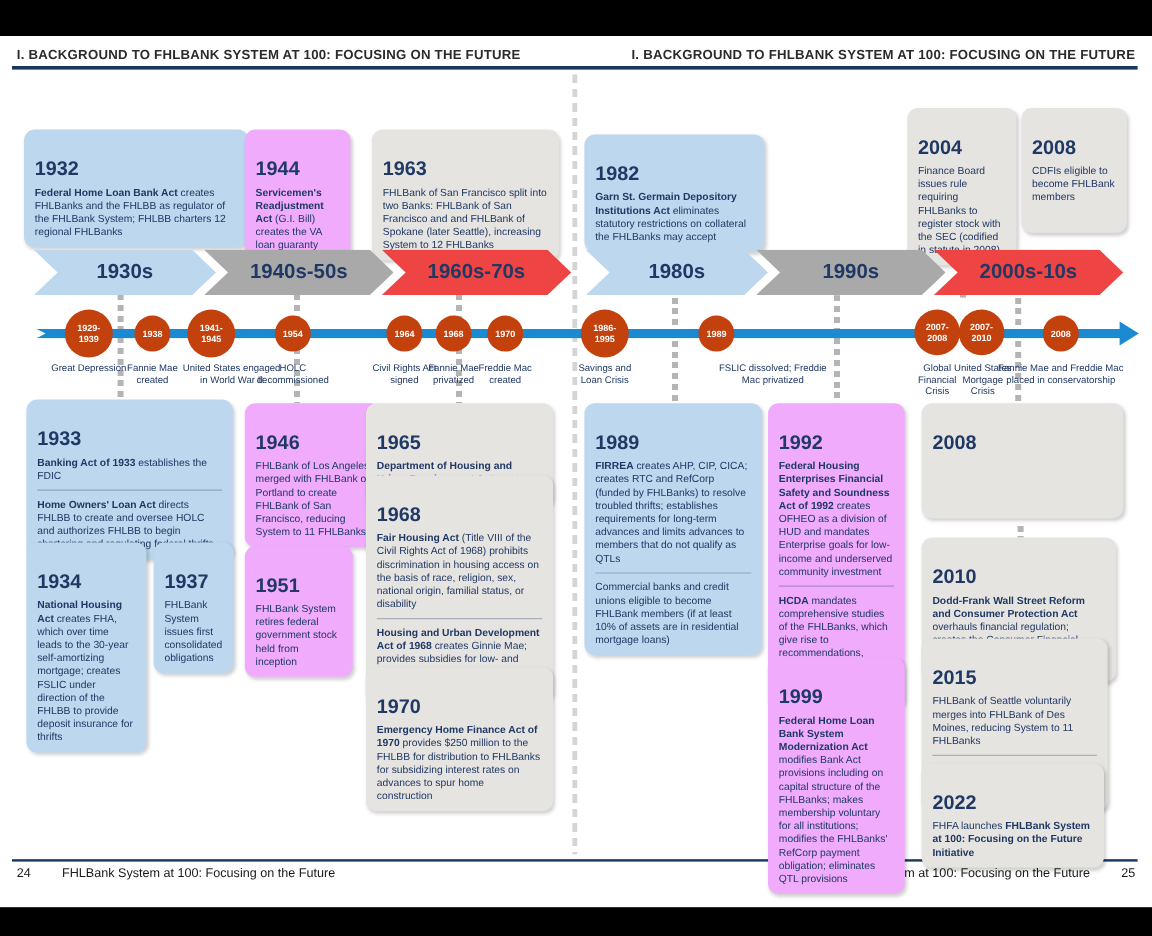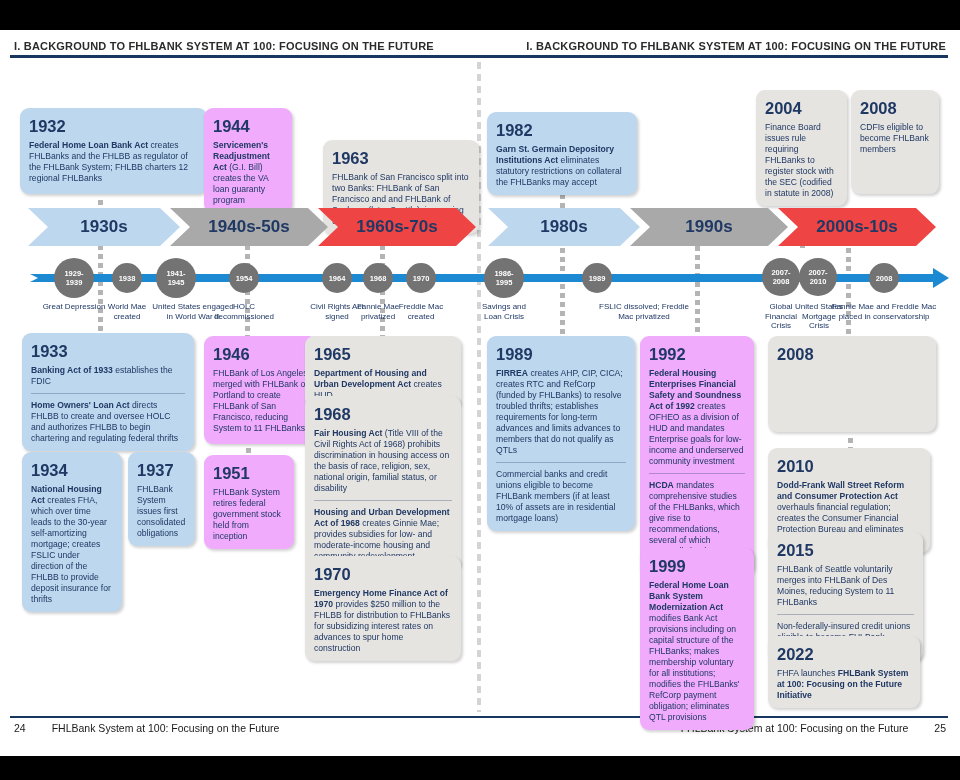--- a/index.html
+++ b/index.html
@@ -13,25 +13,25 @@
   .hdr.right{right:14px;}
   .hdr-rule{position:absolute;left:10px;top:55px;width:938px;height:3px;background:#17375e;}
   .page-divider{position:absolute;left:477px;top:62px;width:4px;height:650px;background:repeating-linear-gradient(to bottom,#d4d4d4 0 7px,transparent 7px 12px);z-index:0;}
   .conn{position:absolute;width:5px;background:repeating-linear-gradient(to bottom,#b4b4b4 0 5px,transparent 5px 9px);z-index:1;}
   .decade{position:absolute;top:208px;height:38px;display:flex;align-items:center;justify-content:center;font-weight:bold;font-size:17px;color:#1f3864;z-index:3;clip-path:polygon(0 0,calc(100% - 20px) 0,100% 50%,calc(100% - 20px) 100%,0 100%,20px 50%);}
   .decade.blue{background:#bdd7ee;}
   .decade.gray{background:#a9a9a9;}
   .decade.light{background:#ef4444;text-align:center;}
   .tl-line{position:absolute;left:30px;top:274px;width:905px;height:8px;background:#1b8ad3;z-index:4;clip-path:polygon(0 0,100% 0,100% 100%,0 100%,8px 50%);}
   .tl-head{position:absolute;left:933px;top:268px;width:0;height:0;border-left:16px solid #1b8ad3;border-top:10px solid transparent;border-bottom:10px solid transparent;z-index:4;}
-  .dot{position:absolute;border-radius:50%;background:#737373;color:#fff;display:flex;flex-direction:column;align-items:center;justify-content:center;text-align:left;font-weight:bold;z-index:5;}
+  .dot{position:absolute;border-radius:50%;background:#c2410c;color:#fff;display:flex;flex-direction:column;align-items:center;justify-content:center;text-align:left;font-weight:bold;z-index:5;}
   .dot.lg{width:40px;height:40px;top:258px;font-size:7.5px;line-height:1.2;}
   .dot.sm{width:30px;height:30px;top:263px;font-size:7.5px;}
   .dot-label{position:absolute;top:302px;font-size:8px;line-height:1.2;color:#1f3864;text-align:center;z-index:5;}
-  .box{position:absolute;border-radius:9px;padding:8px 9px 7px;color:#1f3864;font-size:8.6px;line-height:1.28;box-shadow:1.5px 2px 3px rgba(0,0,0,.18);z-index:2;box-sizing:border-box;}
+  .box{position:absolute;border-radius:9px;padding:23px 9px 7px;color:#1f3864;font-size:8.6px;line-height:1.28;box-shadow:1.5px 2px 3px rgba(0,0,0,.18);z-index:2;box-sizing:border-box;}
   .box.blue{background:#bdd7ee;}
   .box.gray{background:#f0abfc;}
   .box.light{background:#e6e4e0;}
   .box .year{font-size:16.5px;font-weight:bold;margin-bottom:3px;}
   .box .b{font-weight:bold;}
   .box .bi{font-weight:bold;}
   .box .divider{border-top:1px solid rgba(31,56,100,.3);margin:6px 0;}
   .ftr-rule{position:absolute;left:10px;top:716px;width:938px;height:2px;background:#17375e;}
   .ftr{position:absolute;top:722px;font-size:10.5px;color:#1a1a1a;display:flex;gap:26px;white-space:nowrap;}
   .ftr.left{left:14px;}
@@ -65,21 +65,21 @@
   <div class="conn" style="left:848px;top:438px;height:10px;"></div>
 
   <div class="box blue" style="left:20px;top:108px;width:187px;min-height:86px;">
     <div class="year">1932</div>
     <div class="seg"><span class="b">Federal Home Loan Bank Act</span><span> creates FHLBanks and the FHLBB as regulator of the FHLBank System; FHLBB charters 12 regional FHLBanks</span></div>
   </div>
   <div class="box gray" style="left:204px;top:108px;width:88px;min-height:86px;">
     <div class="year">1944</div>
     <div class="seg"><span class="b">Servicemen's Readjustment Act</span><span> (G.I. Bill) creates the VA loan guaranty program</span></div>
   </div>
-  <div class="box light" style="left:323px;top:108px;width:156px;min-height:86px;margin-top:32px;">
+  <div class="box light" style="left:310px;top:108px;width:156px;min-height:86px;">
     <div class="year">1963</div>
     <div class="seg"><span>FHLBank of San Francisco split into two Banks: FHLBank of San Francisco and and FHLBank of Spokane (later Seattle), increasing System to 12 FHLBanks</span></div>
   </div>
   <div class="box blue" style="left:487px;top:112px;width:150px;min-height:76px;">
     <div class="year">1982</div>
     <div class="seg"><span class="b">Garn St. Germain Depository Institutions Act</span><span> eliminates statutory restrictions on collateral the FHLBanks may accept</span></div>
   </div>
   <div class="box light" style="left:756px;top:90px;width:91px;min-height:104px;">
     <div class="year">2004</div>
     <div class="seg"><span>Finance Board issues rule requiring FHLBanks to register stock with the SEC (codified in statute in 2008)</span></div>
@@ -113,21 +113,21 @@
 
   <div class="dot lg" style="left:54px;">
       <div>1929-</div>
       <div>1939</div>
     </div>
   <div class="dot-label" style="left:42px;width:64px;">Great Depression</div>
 
   <div class="dot sm" style="left:112px;">
       <div>1938</div>
     </div>
-  <div class="dot-label" style="left:102px;width:50px;">World Mae created</div>
+  <div class="dot-label" style="left:102px;width:50px;">Fannie Mae created</div>
 
   <div class="dot lg" style="left:156px;">
       <div>1941-</div>
       <div>1945</div>
     </div>
   <div class="dot-label" style="left:151px;width:84px;">United States engaged in World War II</div>
 
   <div class="dot sm" style="left:229px;">
       <div>1954</div>
     </div>

